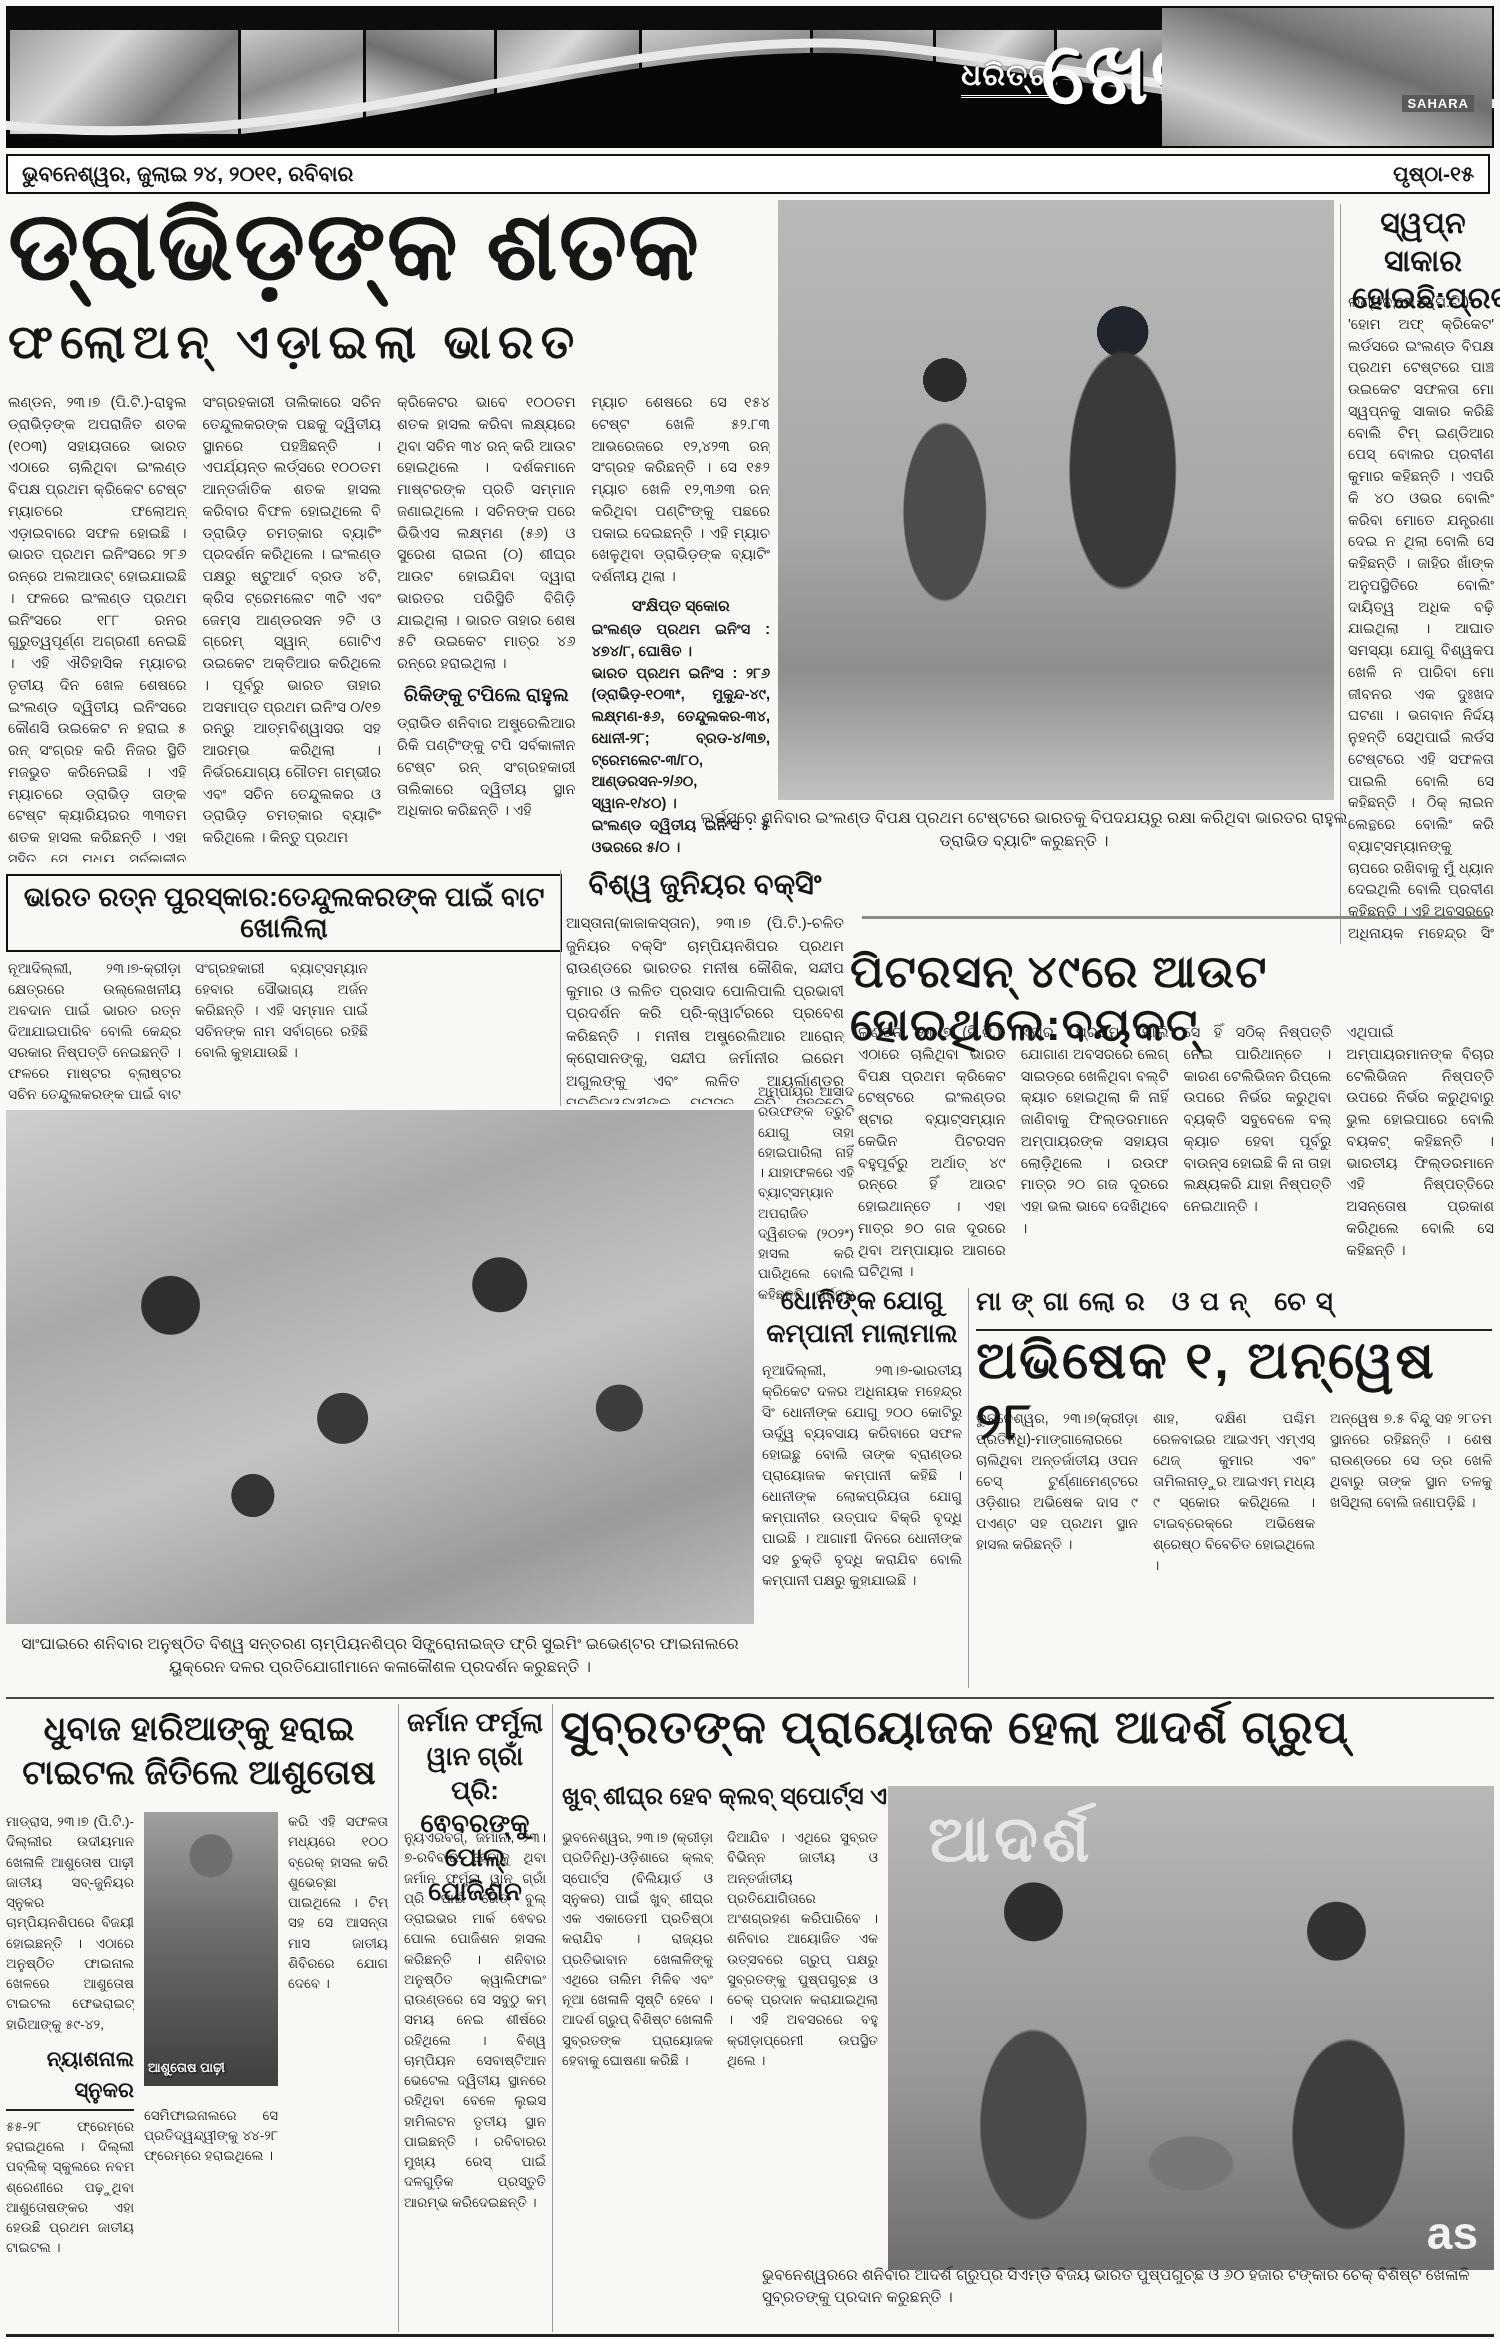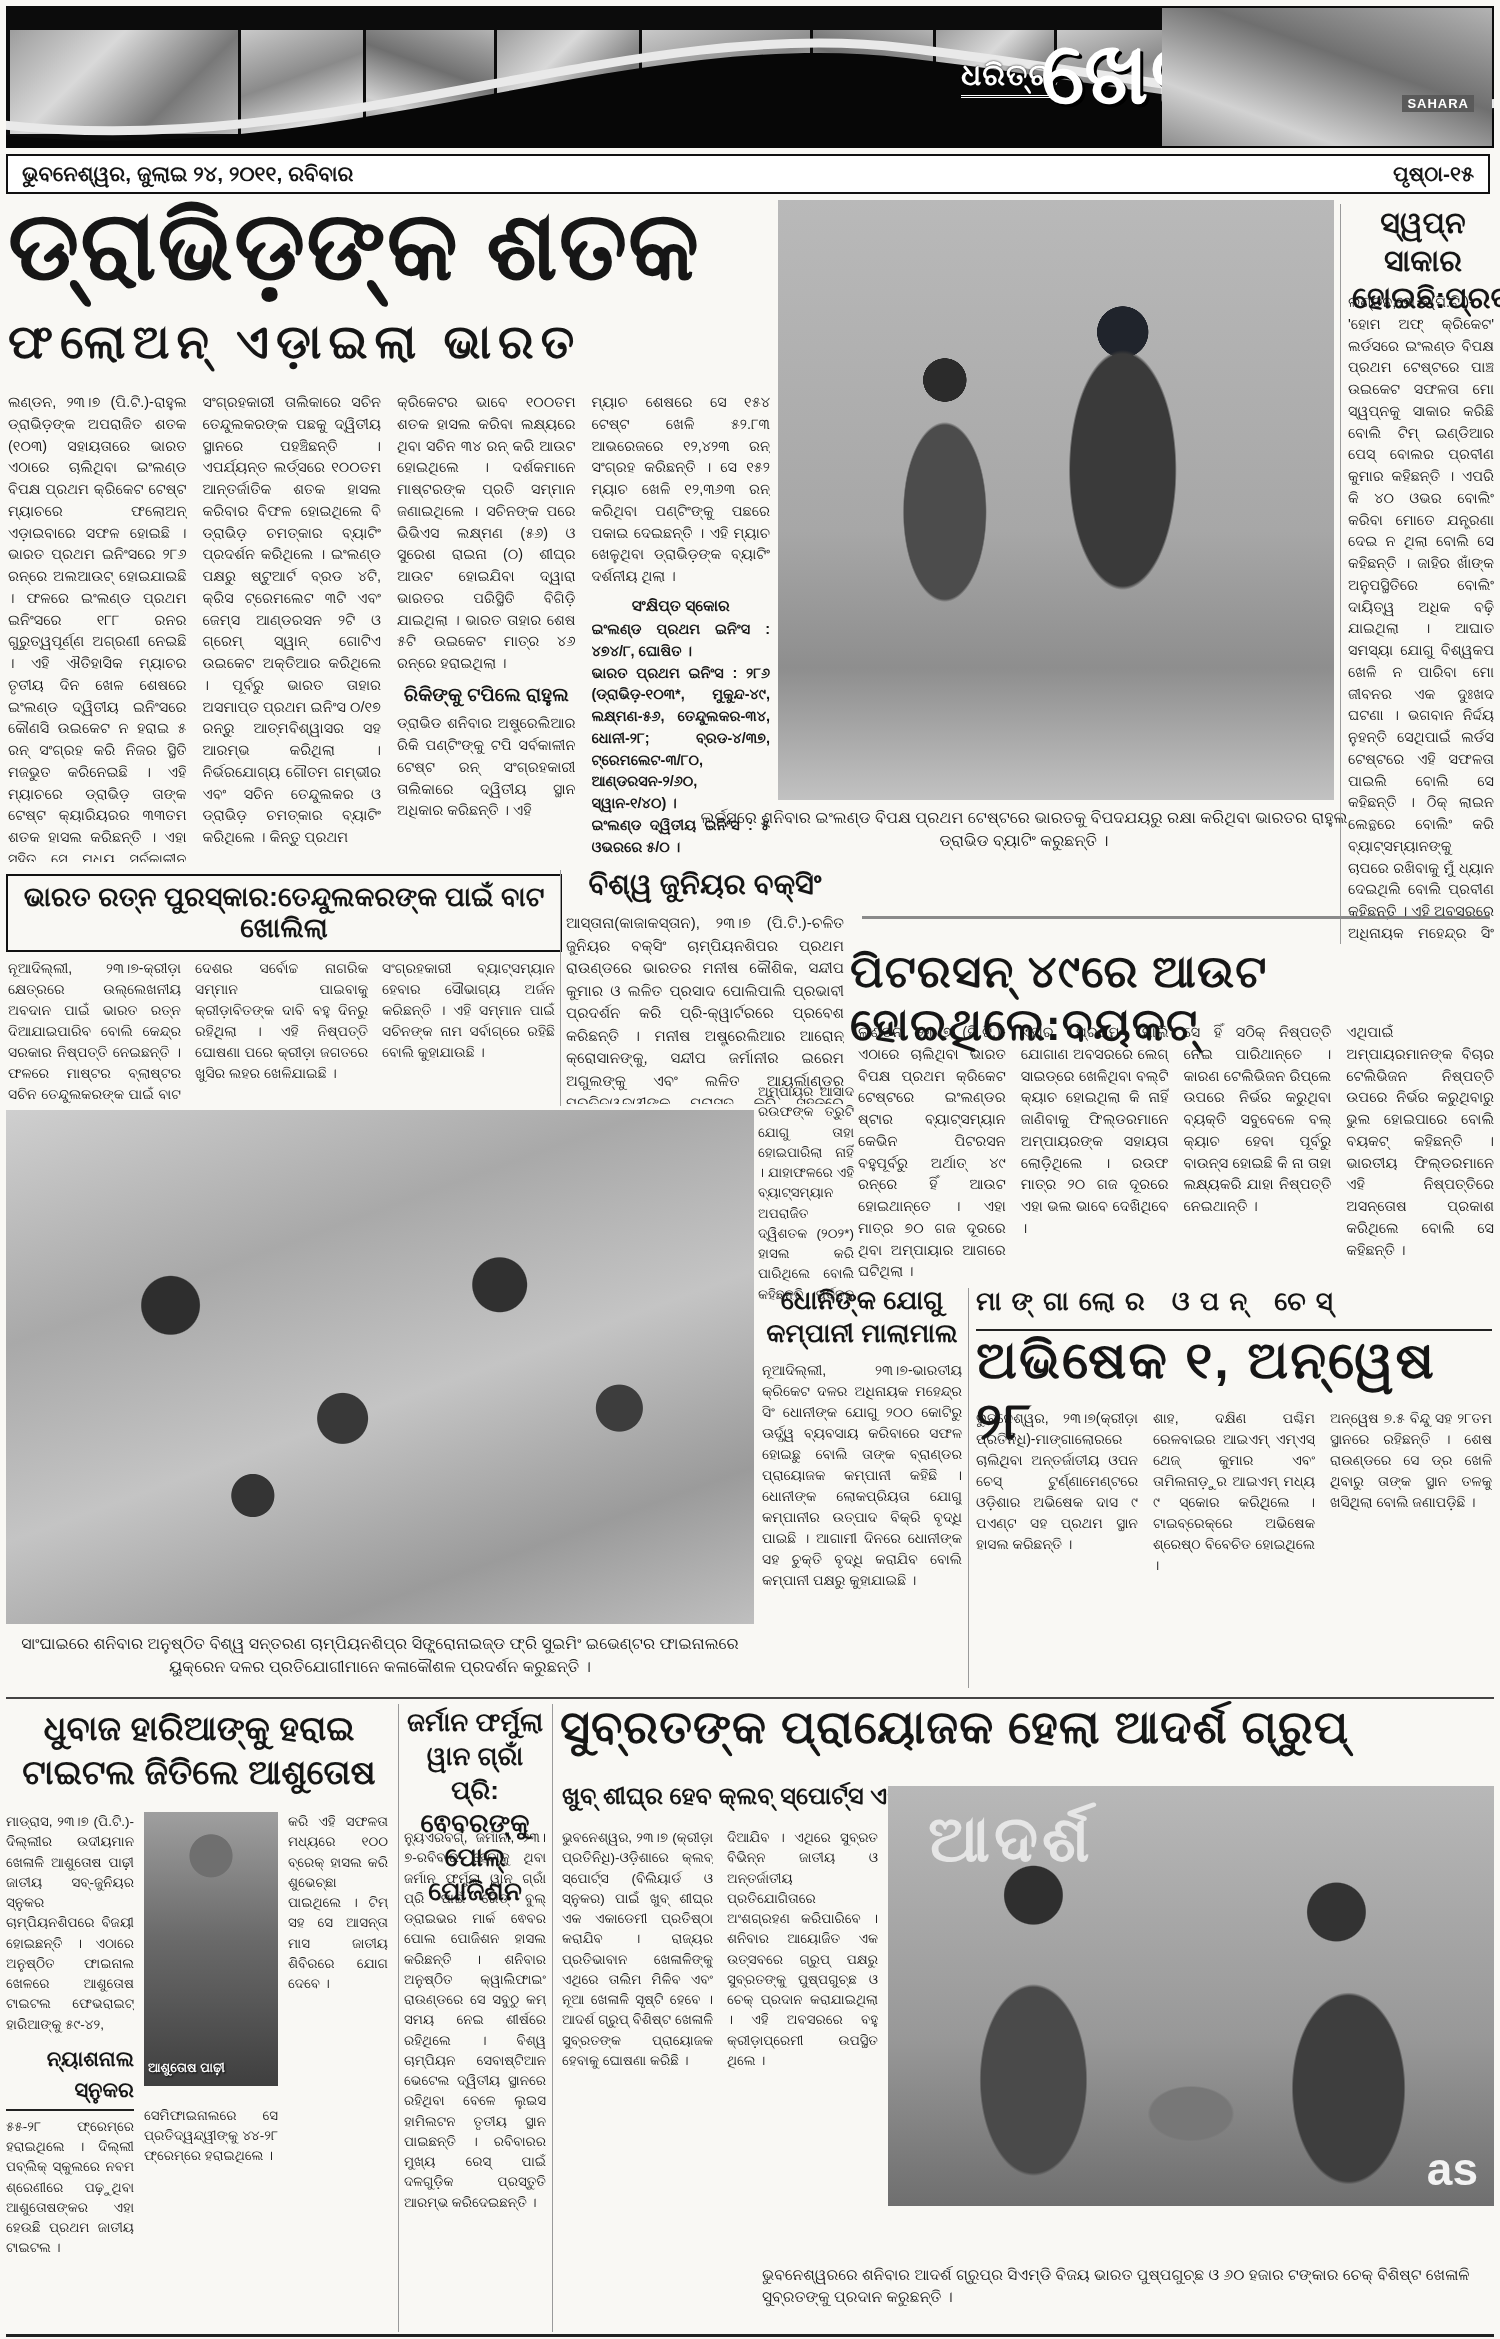--- a/index.html
+++ b/index.html
@@ -68,21 +68,21 @@
   .snk-overlay{position:absolute;left:4px;bottom:10px;color:#fff;font-size:13px;font-weight:bold;text-shadow:1px 1px 2px #000;}
   .snk-c2t{font-size:13.5px;height:230px;margin-top:20px;}
   .snk-c3{width:100px;height:520px;font-size:13.5px;}
   .subhd{font-weight:bold;font-size:21px;text-align:right;border-bottom:2px solid #222;margin:8px 0 6px 0;padding-bottom:3px;}
   .h-f1{position:absolute;left:404px;top:1706px;width:142px;font-size:26px;font-weight:800;text-align:center;line-height:1.3;}
   .col-f1{position:absolute;left:404px;top:1828px;width:142px;height:500px;font-size:13.5px;}
   .h-subrata{position:absolute;left:560px;top:1700px;width:934px;font-size:46px;font-weight:800;letter-spacing:1px;}
   .h-subrata2{position:absolute;left:562px;top:1782px;width:420px;font-size:24px;font-weight:700;}
   .cols-subrata{position:absolute;left:562px;top:1828px;width:316px;height:504px;display:flex;gap:14px;}
   .cols-subrata .col{width:151px;height:504px;font-size:13.5px;}
-  .photo-subrata{position:absolute;left:888px;top:1786px;width:606px;height:420px;}
+  .photo-subrata{position:absolute;left:888px;top:1786px;width:606px;height:484px;}
   .adarsa{position:absolute;left:40px;top:16px;font-size:64px;font-weight:800;color:#efefef;opacity:.85;letter-spacing:4px;}
   .aslogo{position:absolute;right:16px;bottom:10px;font-size:46px;font-weight:800;color:#f2f2f2;}
   .cap-subrata{position:absolute;left:762px;top:2264px;width:732px;text-align:left;font-size:15.5px;line-height:1.45;}
   .bot-rule{position:absolute;left:6px;top:1697px;width:1488px;height:2px;background:#444;}
   .bot-rule2{position:absolute;left:6px;top:2334px;width:1488px;height:3px;background:#222;}
 </style>
 </head>
 <body>
 
 <div class="sheet">
@@ -145,21 +145,20 @@
 
   <div class="rule-v" style="left:1340px;top:204px;height:740px"></div>
   <div class="h-right">ସ୍ୱପ୍ନ ସାକାର ହୋଇଛି:ପ୍ରବୀଣ</div>
   <div class="col col-praveen">ଲଣ୍ଡନ,୨୩।୭(ପି.ଟି.)-'ହୋମ ଅଫ୍ କ୍ରିକେଟ' ଲର୍ଡସରେ ଇଂଲଣ୍ଡ ବିପକ୍ଷ ପ୍ରଥମ ଟେଷ୍ଟରେ ପାଞ୍ଚ ଉଇକେଟ ସଫଳତା ମୋ ସ୍ୱପ୍ନକୁ ସାକାର କରିଛି ବୋଲି ଟିମ୍ ଇଣ୍ଡିଆର ପେସ୍ ବୋଲର ପ୍ରବୀଣ କୁମାର କହିଛନ୍ତି । ଏପରି କି ୪୦ ଓଭର ବୋଲିଂ କରିବା ମୋତେ ଯନ୍ତ୍ରଣା ଦେଇ ନ ଥିଲା ବୋଲି ସେ କହିଛନ୍ତି । ଜାହିର ଖାଁଙ୍କ ଅନୁପସ୍ଥିତିରେ ବୋଲିଂ ଦାୟିତ୍ୱ ଅଧିକ ବଢ଼ି ଯାଇଥିଲା । ଆଘାତ ସମସ୍ୟା ଯୋଗୁ ବିଶ୍ୱକପ ଖେଳି ନ ପାରିବା ମୋ ଜୀବନର ଏକ ଦୁଃଖଦ ଘଟଣା । ଭଗବାନ ନିର୍ଦ୍ଦୟ ନୁହନ୍ତି ସେଥିପାଇଁ ଲର୍ଡସ ଟେଷ୍ଟରେ ଏହି ସଫଳତା ପାଇଲି ବୋଲି ସେ କହିଛନ୍ତି । ଠିକ୍ ଲାଇନ ଲେନ୍ଥରେ ବୋଲିଂ କରି ବ୍ୟାଟ୍ସମ୍ୟାନଙ୍କୁ ଚାପରେ ରଖିବାକୁ ମୁଁ ଧ୍ୟାନ ଦେଇଥିଲି ବୋଲି ପ୍ରବୀଣ କହିଛନ୍ତି । ଏହି ଅବସରରେ ଅଧିନାୟକ ମହେନ୍ଦ୍ର ସିଂ ଧୋନୀ ବୋଲିଂ କରିବାକୁ ପ୍ରବୀଣଙ୍କୁ ଏହି ଅବସରରେ ସମର୍ଥନ କରିଥିଲେ ।</div>
 
   <div class="box-br">
     <div>ଭାରତ ରତ୍ନ ପୁରସ୍କାର:ତେନ୍ଦୁଲକରଙ୍କ ପାଇଁ ବାଟ ଖୋଲିଲା</div>
   </div>
   <div class="cols-br">
     <div class="col">ନୂଆଦିଲ୍ଲୀ, ୨୩।୭-କ୍ରୀଡ଼ା କ୍ଷେତ୍ରରେ ଉଲ୍ଲେଖନୀୟ ଅବଦାନ ପାଇଁ ଭାରତ ରତ୍ନ ଦିଆଯାଇପାରିବ ବୋଲି କେନ୍ଦ୍ର ସରକାର ନିଷ୍ପତ୍ତି ନେଇଛନ୍ତି । ଫଳରେ ମାଷ୍ଟର ବ୍ଲାଷ୍ଟର ସଚିନ ତେନ୍ଦୁଲକରଙ୍କ ପାଇଁ ବାଟ ଖୋଲିଯାଇଛି ।</div>
-    <div class="col">ଦେଶର ସର୍ବୋଚ୍ଚ ନାଗରିକ ସମ୍ମାନ ପାଇବାକୁ କ୍ରୀଡ଼ାବିତଙ୍କ ଦାବି ବହୁ ଦିନରୁ ରହିଥିଲା । ଏହି ନିଷ୍ପତ୍ତି ଘୋଷଣା ପରେ କ୍ରୀଡ଼ା ଜଗତରେ ଖୁସିର ଲହର ଖେଳିଯାଇଛି ।</div>
     <div class="col">ସଂଗ୍ରହକାରୀ ବ୍ୟାଟ୍ସମ୍ୟାନ ହେବାର ସୌଭାଗ୍ୟ ଅର୍ଜନ କରିଛନ୍ତି । ଏହି ସମ୍ମାନ ପାଇଁ ସଚିନଙ୍କ ନାମ ସର୍ବାଗ୍ରେ ରହିଛି ବୋଲି କୁହାଯାଉଛି ।</div>
   </div>
 
   <div class="rule-v" style="left:560px;top:870px;height:236px"></div>
   <div class="h-boxing">ବିଶ୍ୱ ଜୁନିୟର ବକ୍ସିଂ</div>
   <div class="col col-boxing">ଆସ୍ତାନା(କାଜାକସ୍ତାନ), ୨୩।୭ (ପି.ଟି.)-ଚଳିତ ଜୁନିୟର ବକ୍ସିଂ ଚାମ୍ପିୟନଶିପର ପ୍ରଥମ ରାଉଣ୍ଡରେ ଭାରତର ମନୀଷ କୌଶିକ, ସନ୍ଦୀପ କୁମାର ଓ ଲଳିତ ପ୍ରସାଦ ପୋଲିପାଲି ପ୍ରଭାବୀ ପ୍ରଦର୍ଶନ କରି ପ୍ରି-କ୍ୱାର୍ଟରରେ ପ୍ରବେଶ କରିଛନ୍ତି । ମନୀଷ ଅଷ୍ଟ୍ରେଲିଆର ଆରୋନ୍ କ୍ରୋସାନଙ୍କୁ, ସନ୍ଦୀପ ଜର୍ମାନୀର ଇରେମ ଅଗୁଲଙ୍କୁ ଏବଂ ଲଳିତ ଆୟର୍ଲାଣ୍ଡର ପ୍ରତିଦ୍ୱନ୍ଦ୍ୱୀଙ୍କୁ ପରାସ୍ତ କରି ସହଜରେ ପରବର୍ତ୍ତୀ ରାଉଣ୍ଡକୁ ଉନ୍ନୀତ ହୋଇଛନ୍ତି ।</div>
 
   <div class="rule-h" style="left:862px;top:916px;width:628px"></div>
   <div class="h-kp">ପିଟରସନ୍ ୪୯ରେ ଆଉଟ ହୋଇଥିଲେ:ବୟକଟ୍</div>
   <div class="col col-kp0">ଅମ୍ପାୟର ଆସାଦ ରଉଫଙ୍କ ତ୍ରୁଟି ଯୋଗୁ ତାହା ହୋଇପାରିଲା ନାହିଁ । ଯାହାଫଳରେ ଏହି ବ୍ୟାଟ୍ସମ୍ୟାନ ଅପରାଜିତ ଦ୍ୱିଶତକ (୨୦୨*) ହାସଲ କରି ପାରିଥିଲେ ବୋଲି କହିଛନ୍ତି ପୂର୍ବତନ ମହାନ କ୍ରିକେଟର ତଥା କମେଣ୍ଟେଟର ଜେଫ୍ରି ବୟକଟ୍ । ଇଂଲଣ୍ଡ ୪୭୪/୮ ସ୍କୋରରେ</div>

